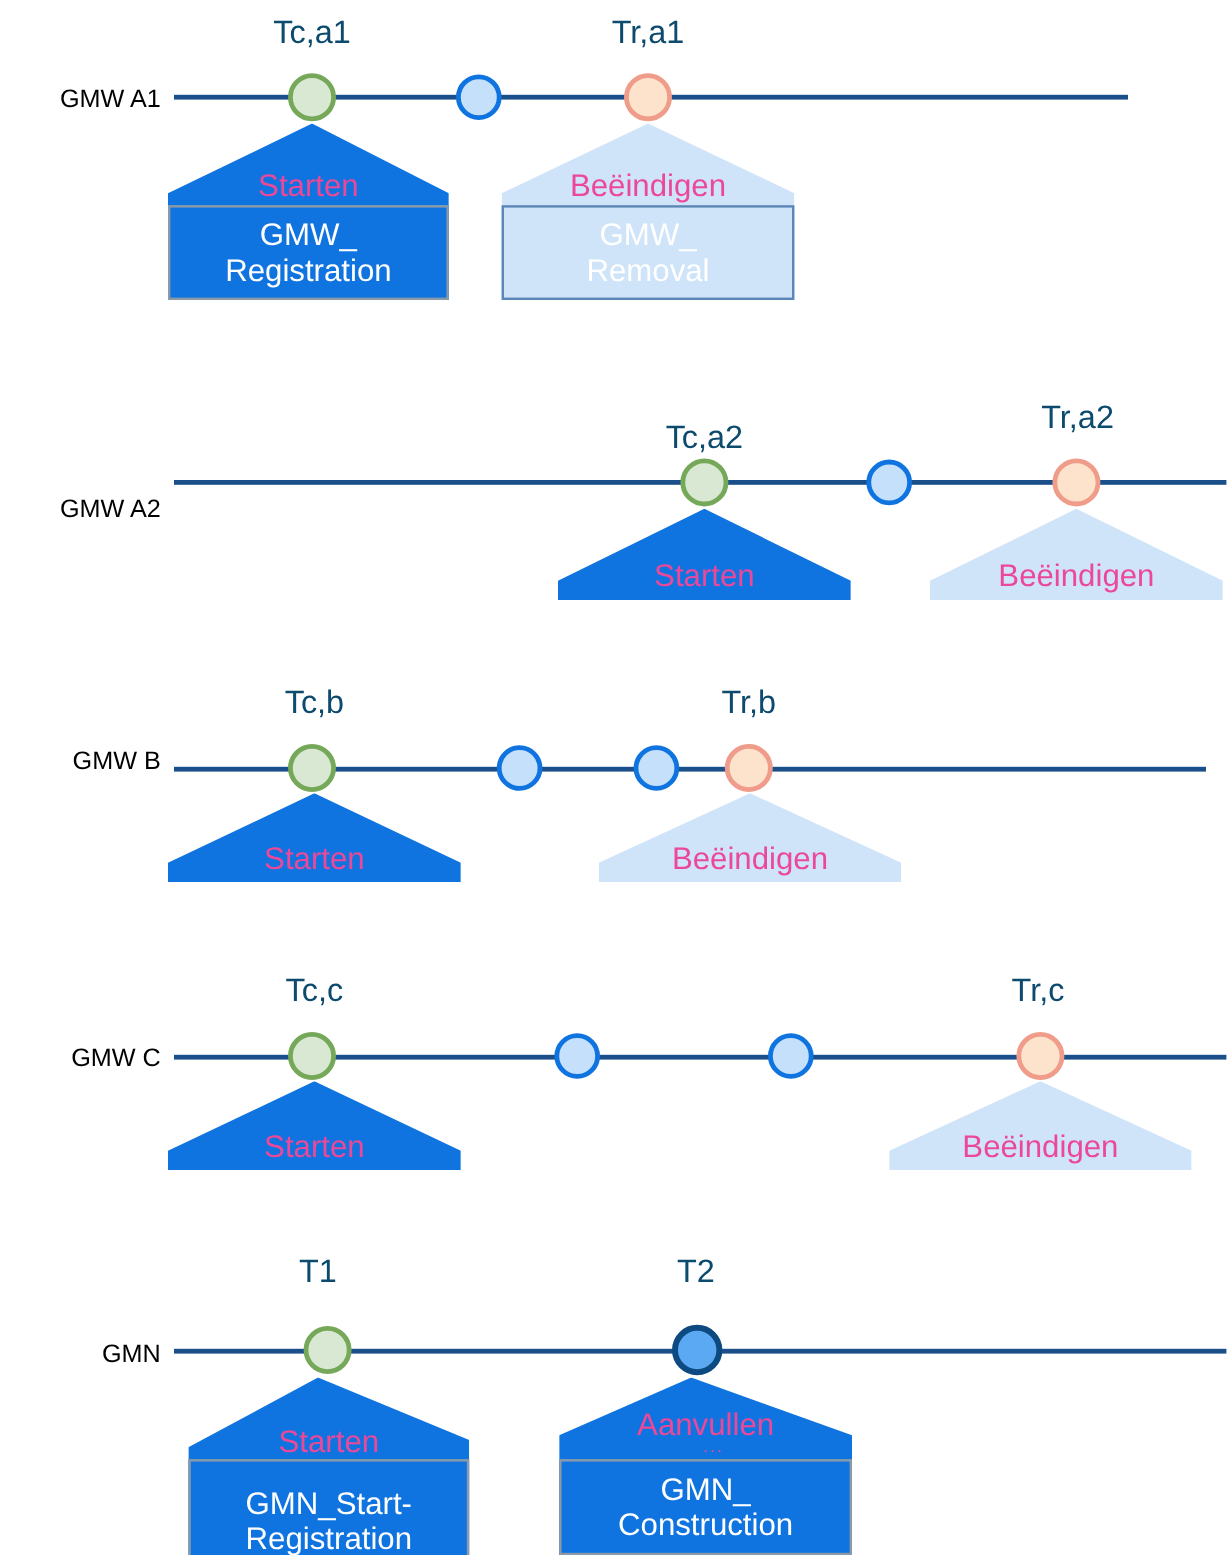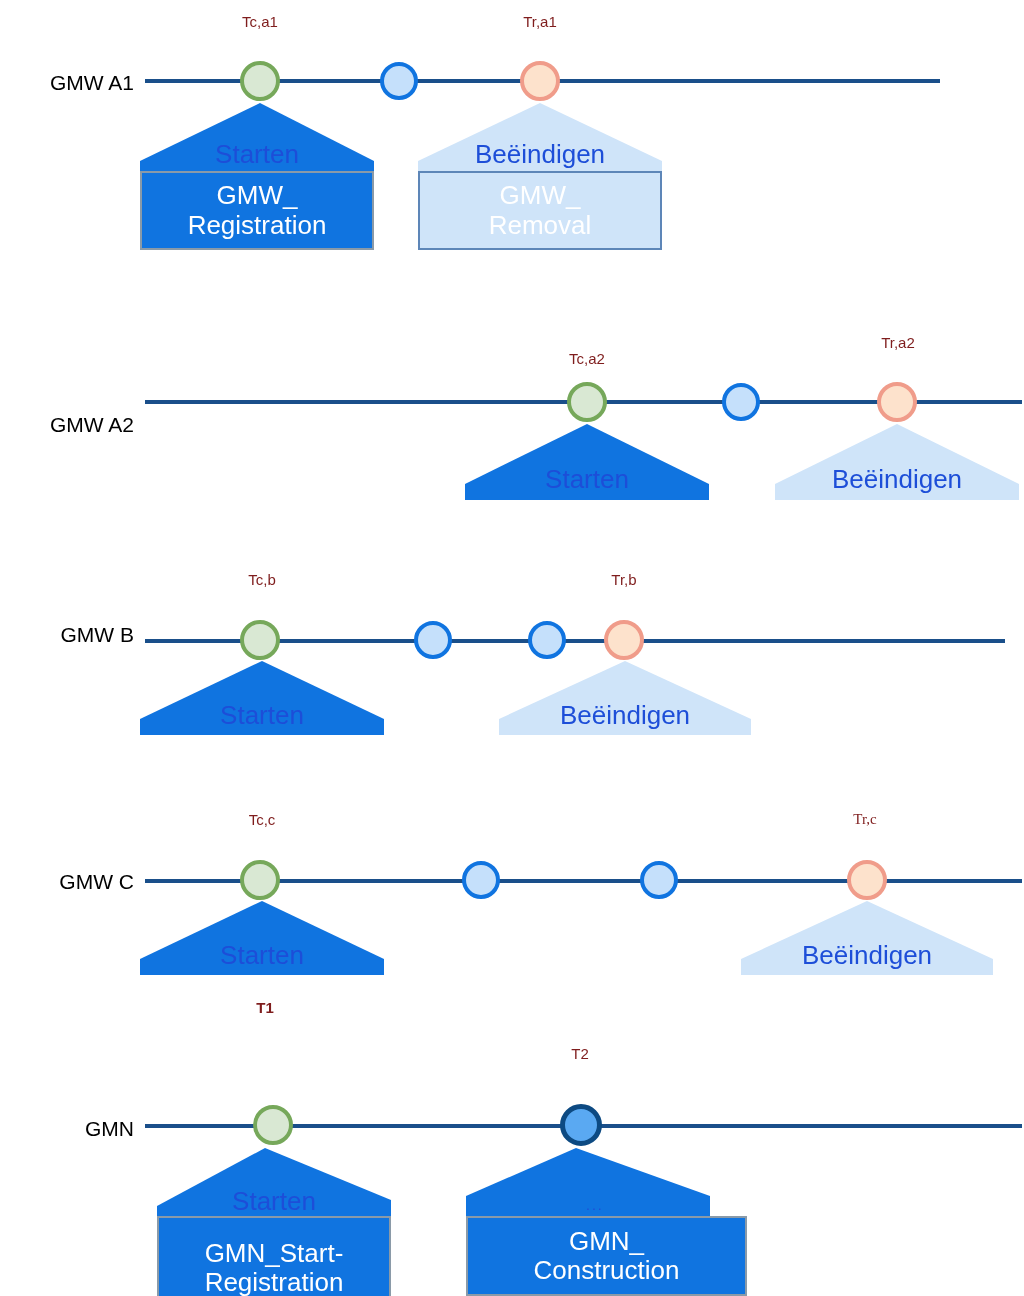--- a/index.html
+++ b/index.html
@@ -52,21 +52,21 @@
   .pentagon .shape {
     position: absolute;
     left: 0; top: 0;
     width: 100%; height: 100%;
   }
   .pentagon .ptext {
     position: absolute;
     left: 0;
     width: 100%;
     text-align: center;
-    color: #1d4ed8;
+    color: #ec4899;
     font-size: 26px;
     line-height: 1;
     white-space: nowrap;
   }
   .pentagon .ptext.small-dots {
     font-size: 14px;
     letter-spacing: 2px;
   }
 
   
@@ -80,22 +80,22 @@
     color: #ffffff;
     font-size: 26px;
     line-height: 1.12;
   }
   .box-dark  { background: #1074e0; border: 2px solid #8a9aa8; }
   .box-light { background: #cfe4f9; border: 2px solid #5d86b8; }
 
   
   .time-label {
     position: absolute;
-    font-size: 15px;
-    color: #7f1d1d;
+    font-size: 27px;
+    color: #0c4a6e;
     white-space: nowrap;
     text-align: center;
     line-height: 1;
   }
 </style>
 </head>
 <body>
 
 <div id="canvas">
 
@@ -182,21 +182,21 @@
 
   <div class="event-circle c-green" style="left:240px; top:620px; width:40px; height:40px;"></div>
   <div class="event-circle c-blue" style="left:414px; top:621px; width:38px; height:38px;"></div>
   <div class="event-circle c-blue" style="left:528px; top:621px; width:38px; height:38px;"></div>
   <div class="event-circle c-red" style="left:604px; top:620px; width:40px; height:40px;"></div>
 
   <div class="row-label" style="left:14px; top:871px; width:120px;">GMW C</div>
   <div class="timeline-line" style="left:145px; top:879px; width:877px;"></div>
 
   <div class="time-label" style="left:212px; top:812px; width:100px;">Tc,c</div>
-  <div class="time-label" style="left:815px; top:812px; width:100px;font-family:Liberation Serif, serif;">Tr,c</div>
+  <div class="time-label" style="left:815px; top:812px; width:100px;">Tr,c</div>
 
   <div class="pentagon" style="left:140px; top:901px; width:244px; height:74px;">
     <svg class="shape" viewBox="0 0 244 74" preserveAspectRatio="none">
       <polygon points="122,0 244,58 244,74 0,74 0,58" fill="#1074e0"></polygon>
     </svg>
     <div class="ptext" style="top:41px;">Starten</div>
   </div>
 
   <div class="pentagon" style="left:741px; top:901px; width:252px; height:74px;">
     <svg class="shape" viewBox="0 0 252 74" preserveAspectRatio="none">
@@ -206,44 +206,45 @@
   </div>
 
   <div class="event-circle c-green" style="left:240px; top:860px; width:40px; height:40px;"></div>
   <div class="event-circle c-blue" style="left:462px; top:861px; width:38px; height:38px;"></div>
   <div class="event-circle c-blue" style="left:640px; top:861px; width:38px; height:38px;"></div>
   <div class="event-circle c-red" style="left:847px; top:860px; width:40px; height:40px;"></div>
 
   <div class="row-label" style="left:14px; top:1118px; width:120px;">GMN</div>
   <div class="timeline-line" style="left:145px; top:1124px; width:877px;"></div>
 
-  <div class="time-label" style="left:215px; top:1000px; width:100px;font-weight:bold;">T1</div>
+  <div class="time-label" style="left:215px; top:1046px; width:100px;">T1</div>
   <div class="time-label" style="left:530px; top:1046px; width:100px;text-align:center;">T2</div>
 
   <div class="pentagon" style="left:157px; top:1148px; width:234px; height:68px;">
     <svg class="shape" viewBox="0 0 234 68" preserveAspectRatio="none">
       <polygon points="108,0 234,52 234,68 0,68 0,58" fill="#1074e0"></polygon>
     </svg>
     <div class="ptext" style="top:40px;">Starten</div>
   </div>
 
   <div class="pentagon" style="left:466px; top:1148px; width:244px; height:68px;">
     <svg class="shape" viewBox="0 0 244 68" preserveAspectRatio="none">
       <polygon points="110,0 244,48 244,68 0,68 0,48" fill="#1074e0"></polygon>
     </svg>
+    <div class="ptext" style="top:26px;">Aanvullen</div>
     <div class="ptext small-dots" style="top:50px; padding-left:120px; text-align:left;">...</div>
   </div>
 
   <div class="msg-box box-dark" style="left:157px; top:1216px; width:234px; height:104px;">
     <span>
       <span>GMN_Start-</span><br>
       <span>Registration</span>
     </span>
   </div>
-  <div class="msg-box box-dark" style="left:466px; top:1216px; width:281px; height:80px;">
+  <div class="msg-box box-dark" style="left:466px; top:1216px; width:244px; height:80px;">
     <span>
       <span>GMN_</span><br>
       <span>Construction</span>
     </span>
   </div>
 
   <div class="event-circle c-green" style="left:253px; top:1105px; width:40px; height:40px;"></div>
   <div class="event-circle c-navy" style="left:560px; top:1104px; width:42px; height:42px;"></div>
 
 </div>

